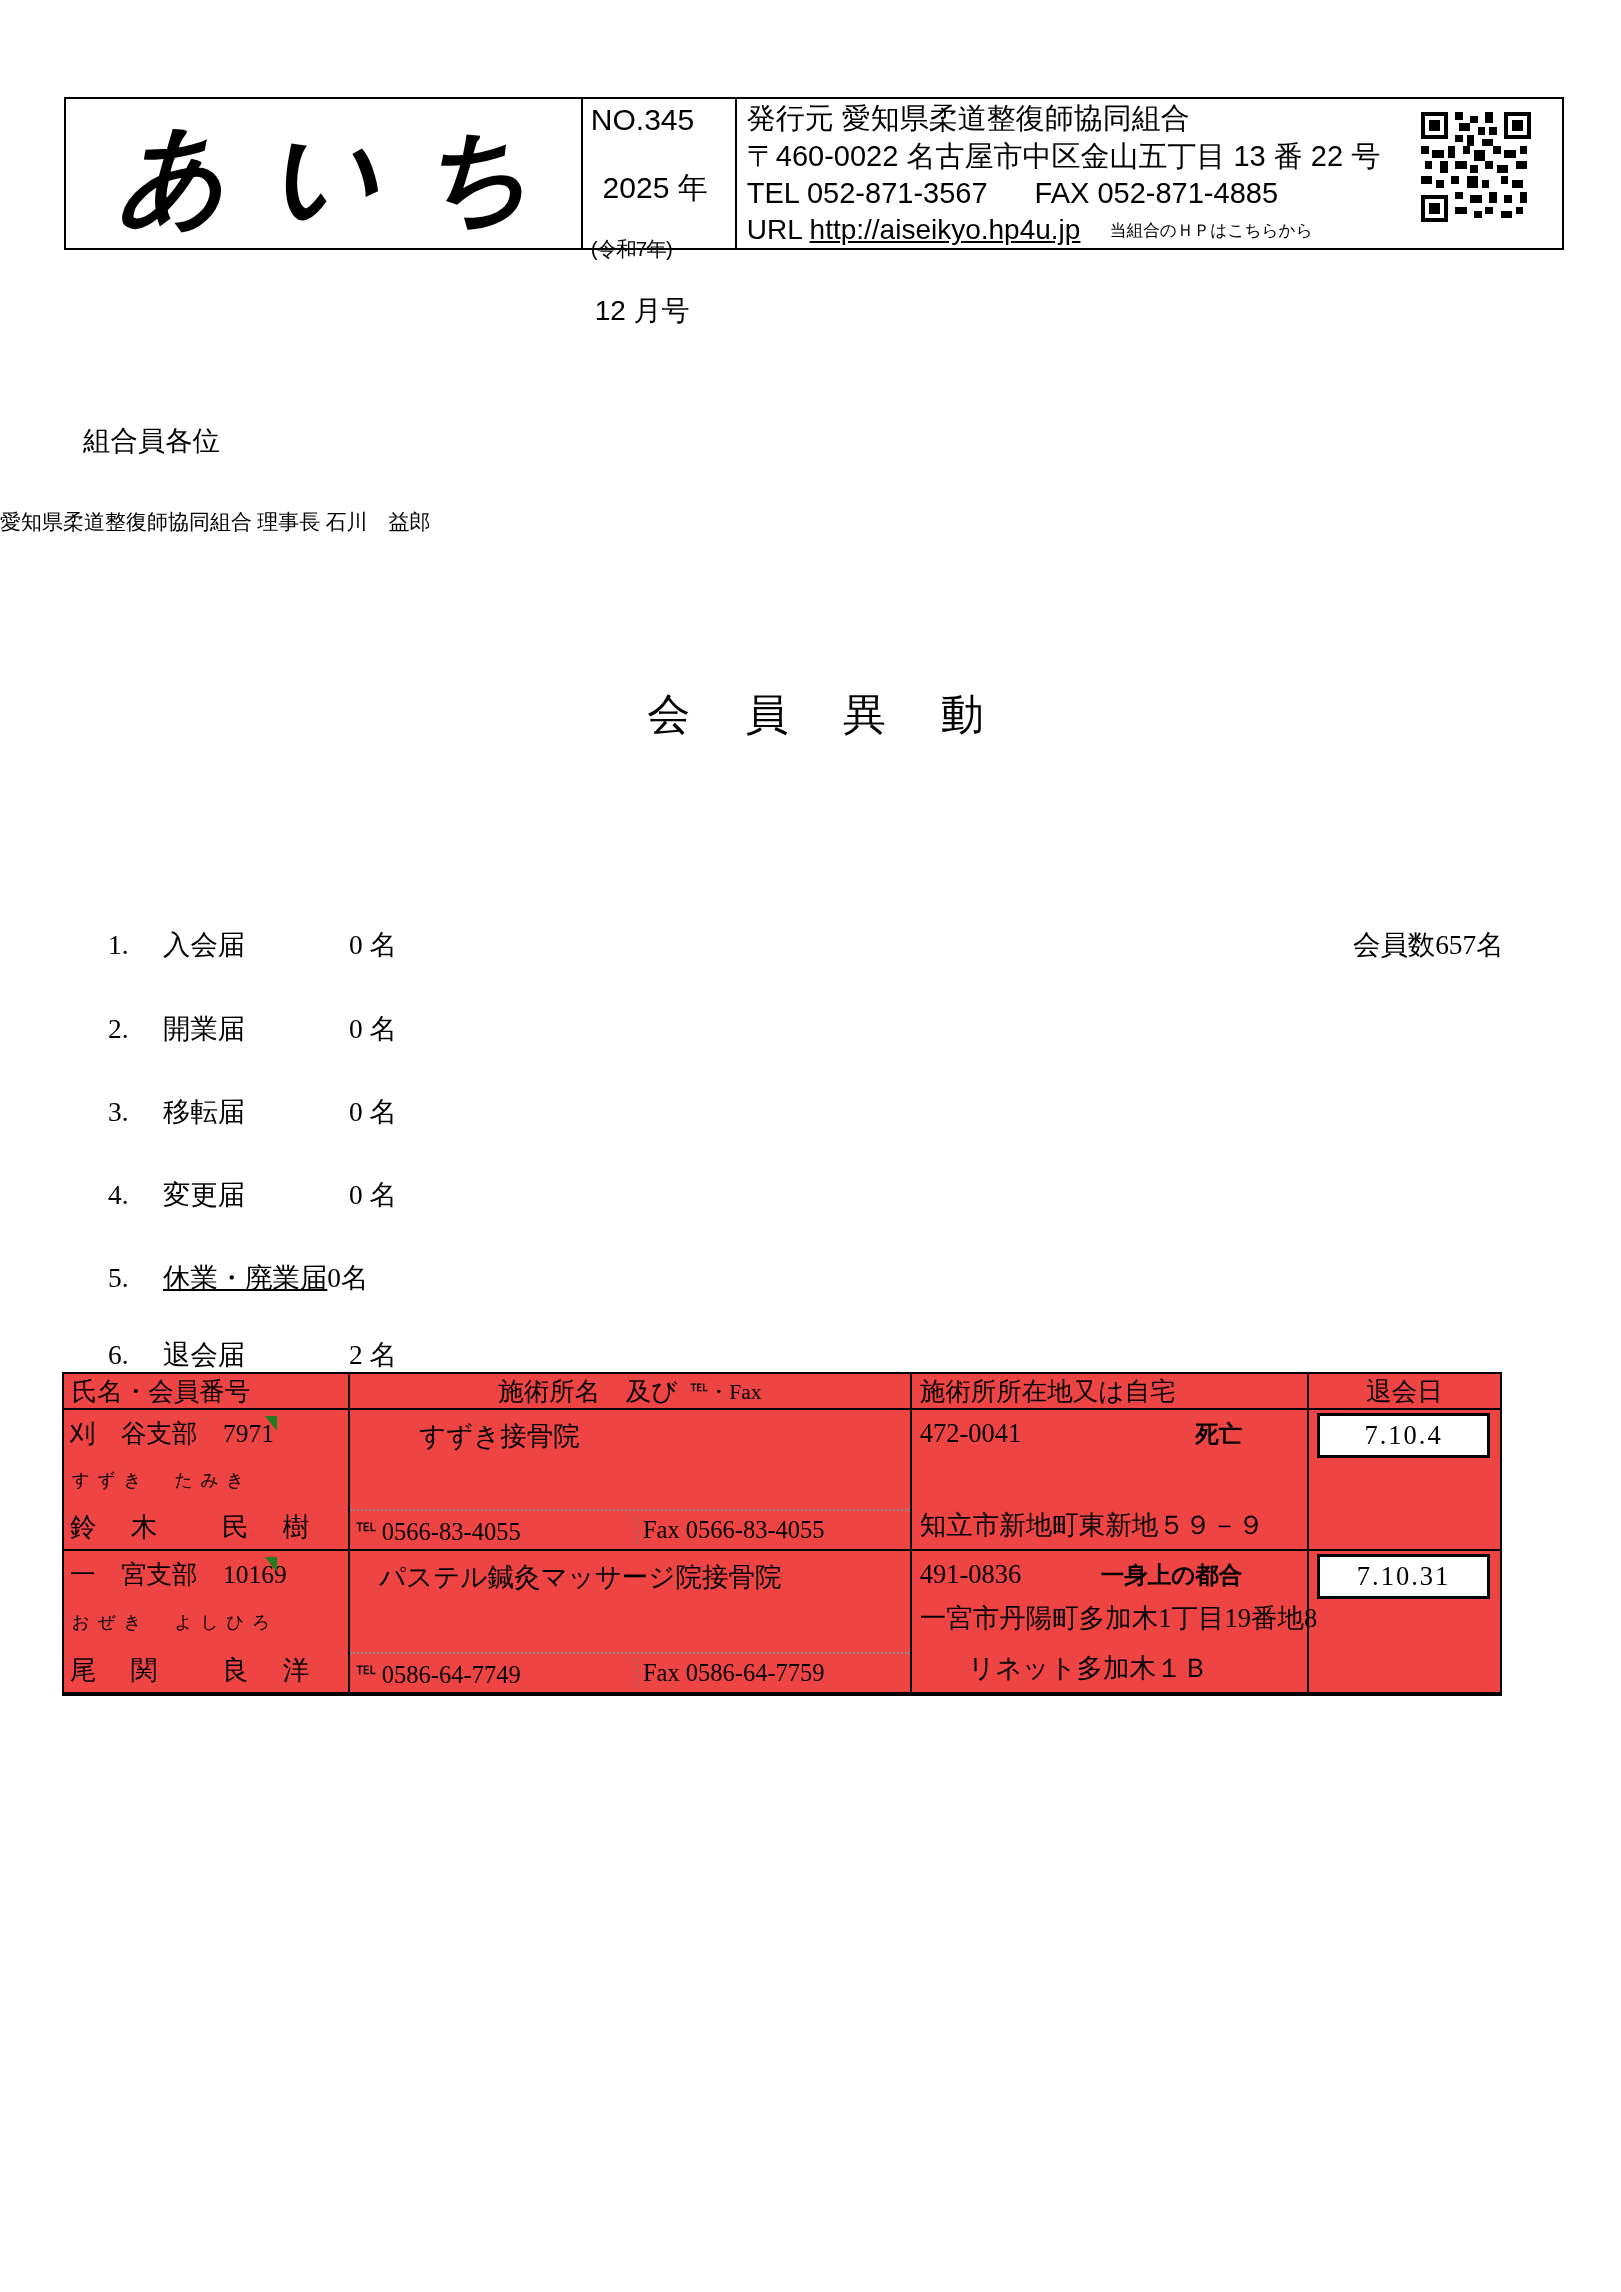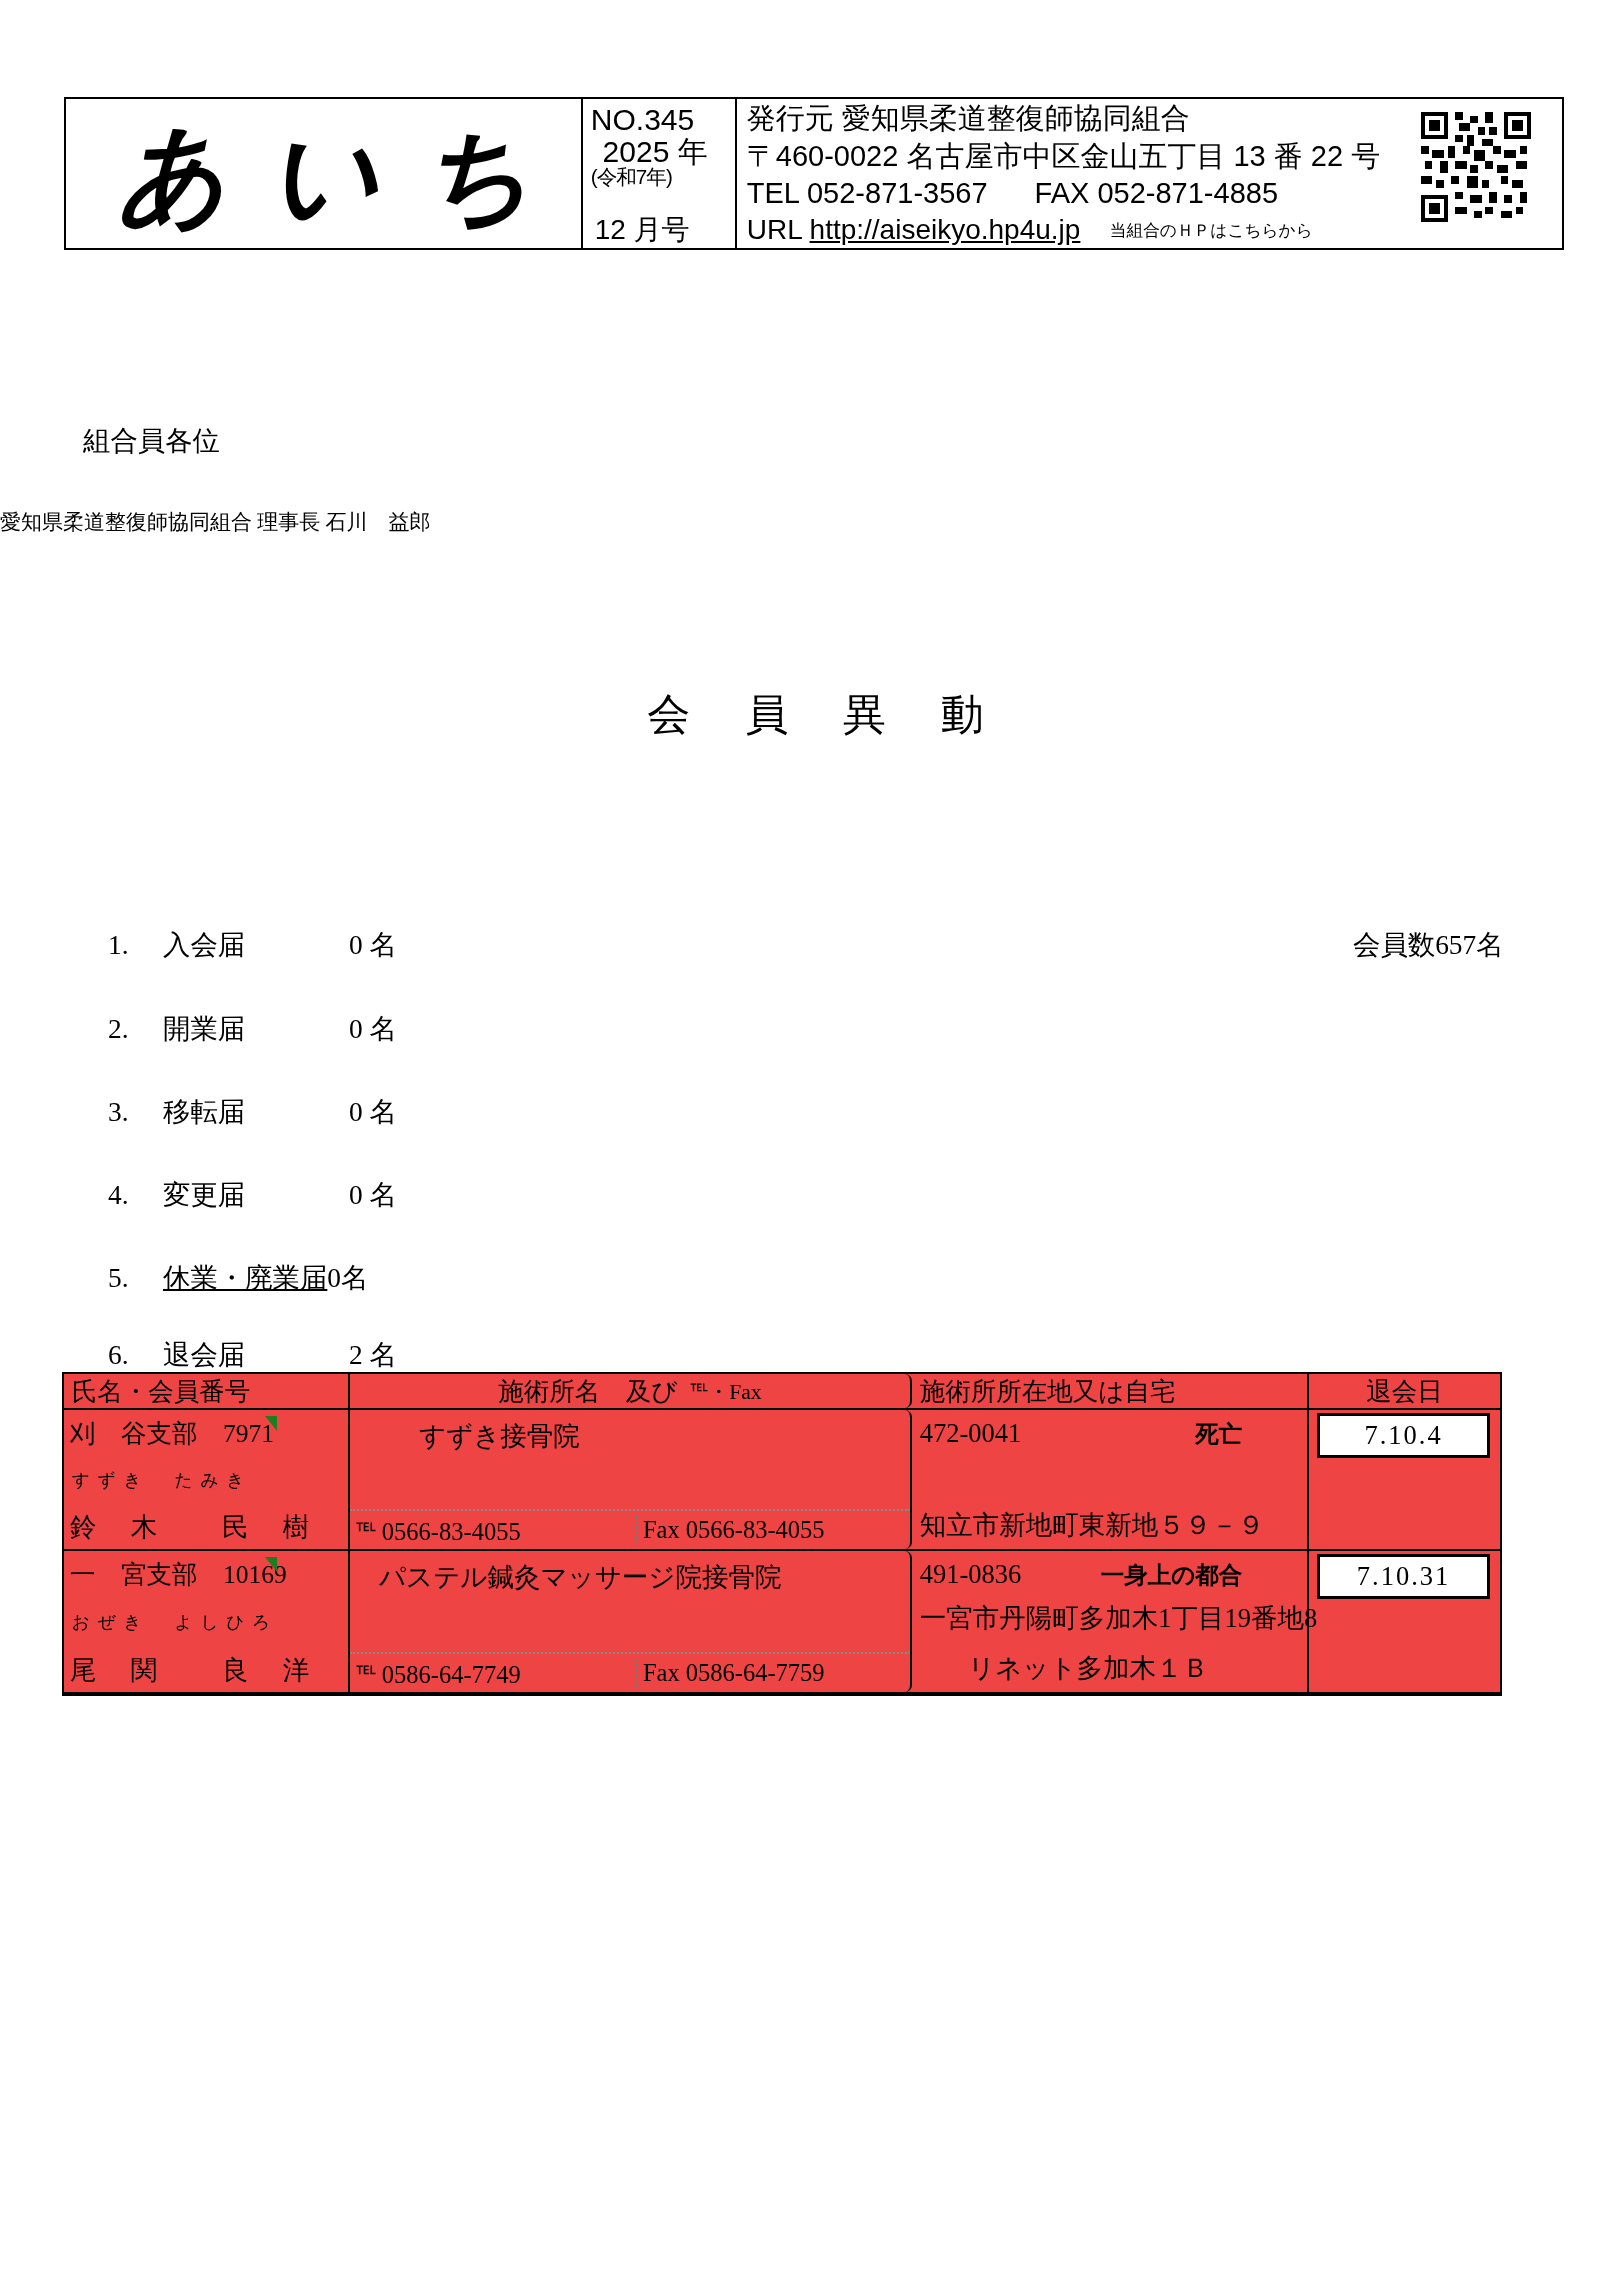--- a/index.html
+++ b/index.html
@@ -16,21 +16,21 @@
     width:517px;border-right:2px solid #000;box-sizing:border-box;
     display:flex;align-items:center;justify-content:space-around;padding:0 29px;
   }
   .logo-char{
     font-family:"DejaVu Serif",serif;font-weight:900;font-style:italic;
     font-size:108px;line-height:1;transform:rotate(-3deg);
   }
   .issue-col{
     width:154px;border-right:2px solid #000;box-sizing:border-box;
     font-family:"Liberation Sans",sans-serif;padding:3.9px 0 2px 7.8px;
-    display:flex;flex-direction:column;
+    display:flex;flex-direction:column;gap:36px;
   }
   .issue-no{font-size:30px;line-height:1.1;}
   .issue-year{font-size:30px;line-height:1.05;padding-left:11.8px;}
   .issue-era{font-size:20.6px;line-height:1.0;letter-spacing:-1px;}
   .issue-month{font-size:28px;line-height:1.1;margin-top:auto;padding-left:3.9px;}
   .pub-col{
     flex:1;font-family:"Liberation Sans",sans-serif;padding:2px 5.9px 2px 9.8px;
     display:flex;flex-direction:column;justify-content:space-between;position:relative;
     box-sizing:border-box;
   }
@@ -57,21 +57,21 @@
     position:absolute;left:62px;top:1372px;width:1440px;
     border:2.9px solid #000;border-bottom-width:4.9px;box-sizing:border-box;background:#ef4444;
   }
   .trow{display:flex;width:100%;box-sizing:border-box;}
   .trow.hdr{height:36px;border-bottom:2px solid #000;}
   .trow.r1{height:139px;}
   .trow.r2{height:143px;border-top:2px solid #000;}
   .tcell{box-sizing:border-box;border-right:2px solid #000;position:relative;}
   .tcell:last-child{border-right:none;}
   .c1{width:286px;}
-  .c2{width:562px;border-radius:7px;}
+  .c2{width:562px;}
   .c3{width:397px;}
   .c4{flex:1;}
   .hdr .tcell{font-size:25.5px;display:flex;align-items:center;}
   .hdr .c1{padding-left:7.8px;}
   .hdr .c2{justify-content:center;}
   .hdr .c3{padding-left:7.8px;}
   .hdr .c4{justify-content:center;}
   .tel-abbr{font-size:21.6px;}
   
   .cell-stack{display:flex;flex-direction:column;justify-content:space-between;height:100%;box-sizing:border-box;}

